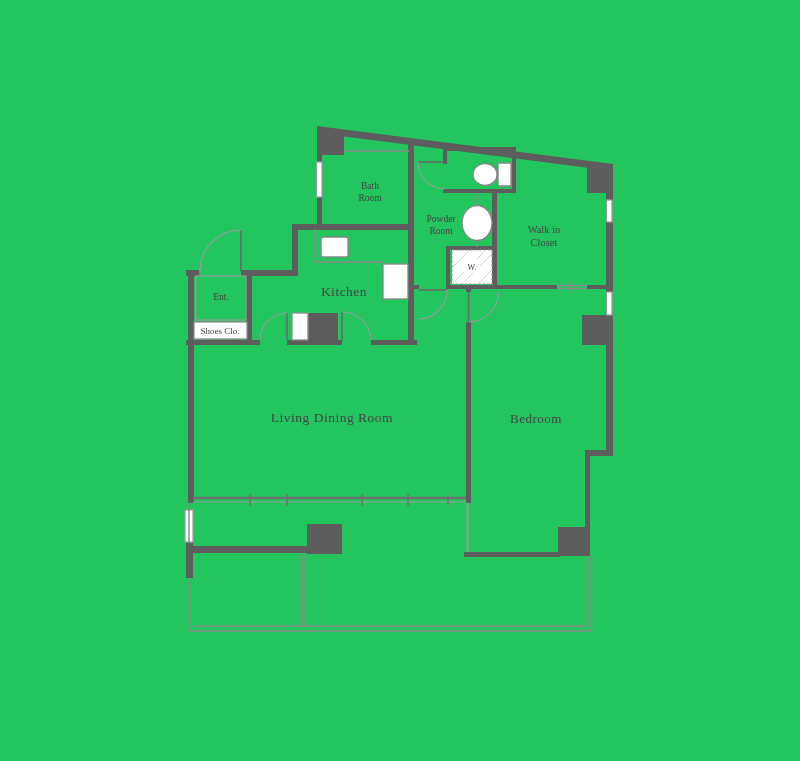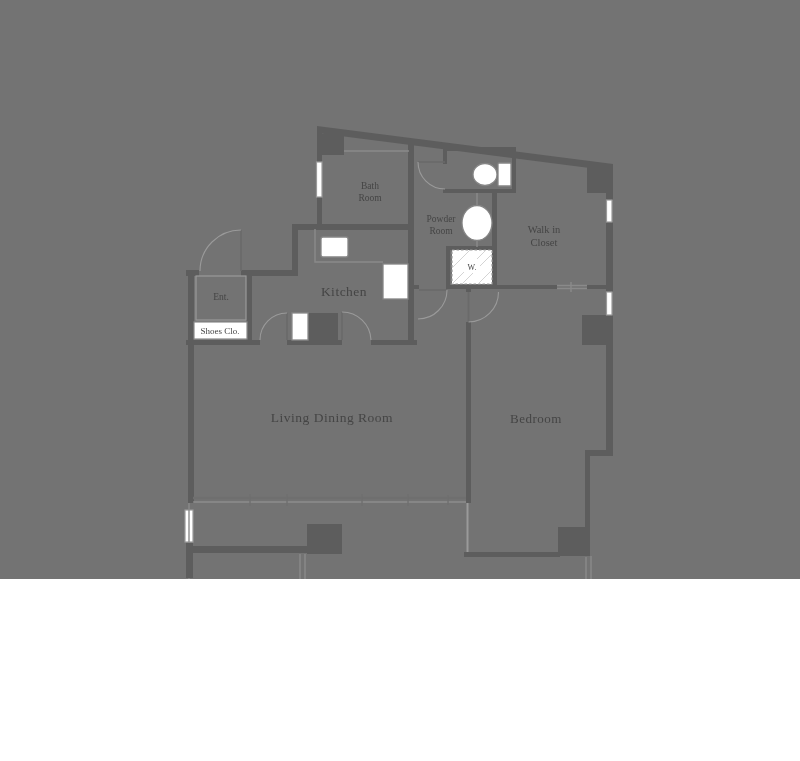--- a/index.html
+++ b/index.html
@@ -1,16 +1,16 @@
 <!DOCTYPE html>
 <html><head>
 <meta charset="utf-8">
 <style>
   html,body{margin:0;padding:0;background:#ffffff;}
-  .stage{position:relative;width:800px;height:579px;background:#737373;overflow:hidden;}
+  .stage{position:relative;width:800px;height:761px;background:#22c55e;overflow:hidden;}
   svg{position:absolute;left:0;top:0;}
   text{font-family:"Liberation Serif","DejaVu Serif",serif;fill:#454545;}
   .room-lg{font-size:13.5px;letter-spacing:0.5px;}
   .room-sm{font-size:10.5px;}
   .room-xs{font-size:9.5px;}
   .room-xxs{font-size:8px;}
   .wall{fill:#5d5d5d;stroke:none;}
   .thin{stroke:#8a8a8a;stroke-width:1.4;fill:none;}
   .leaf{stroke:#6a6a6a;stroke-width:1.6;fill:none;}
   .arc{stroke:#9a9a9a;stroke-width:1.1;fill:none;}

